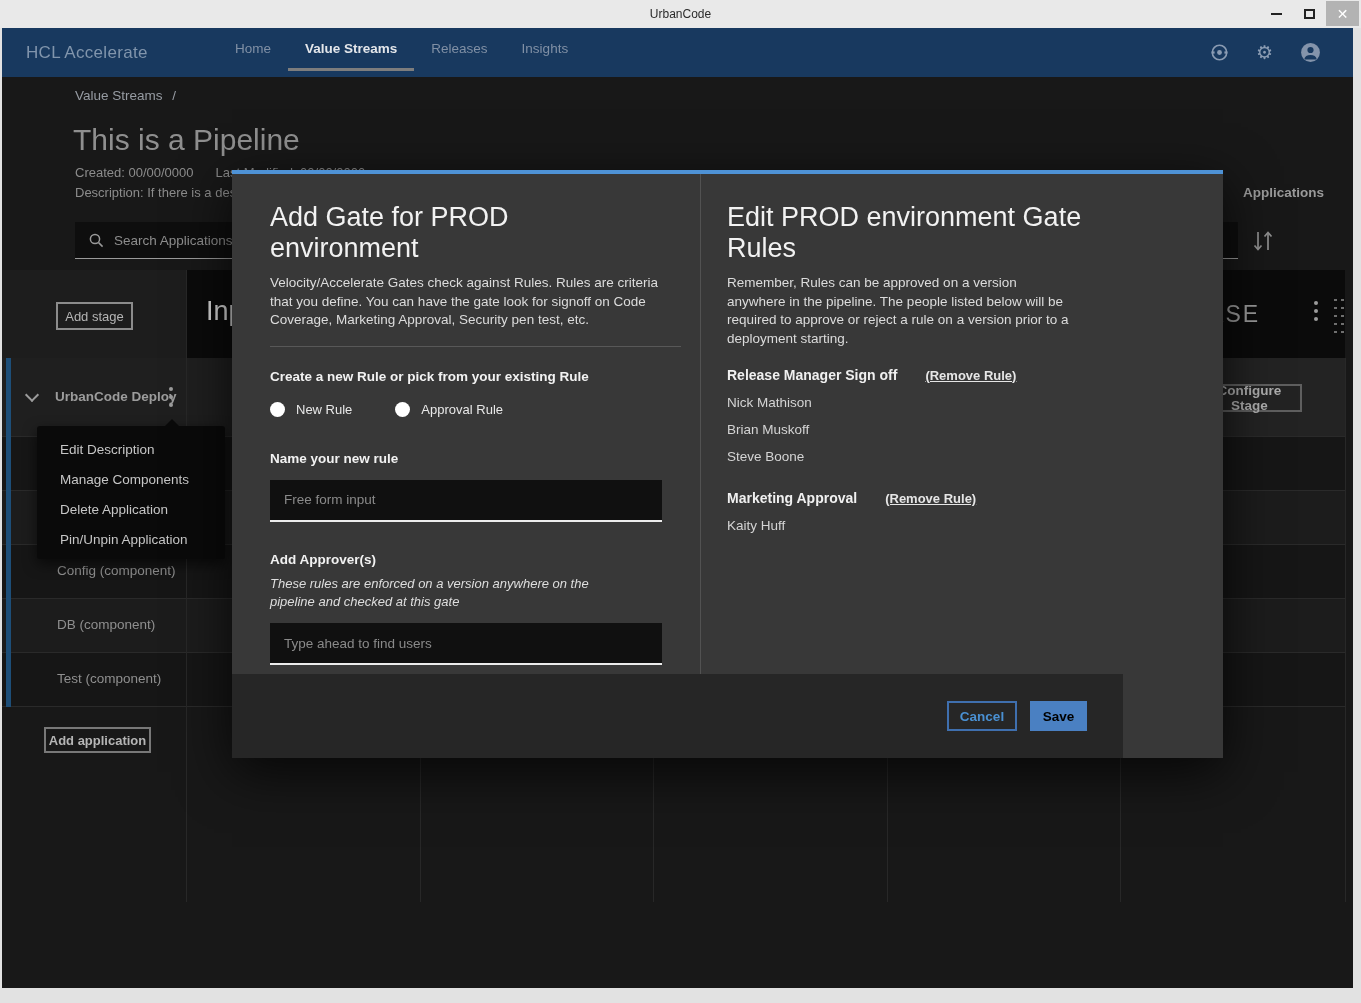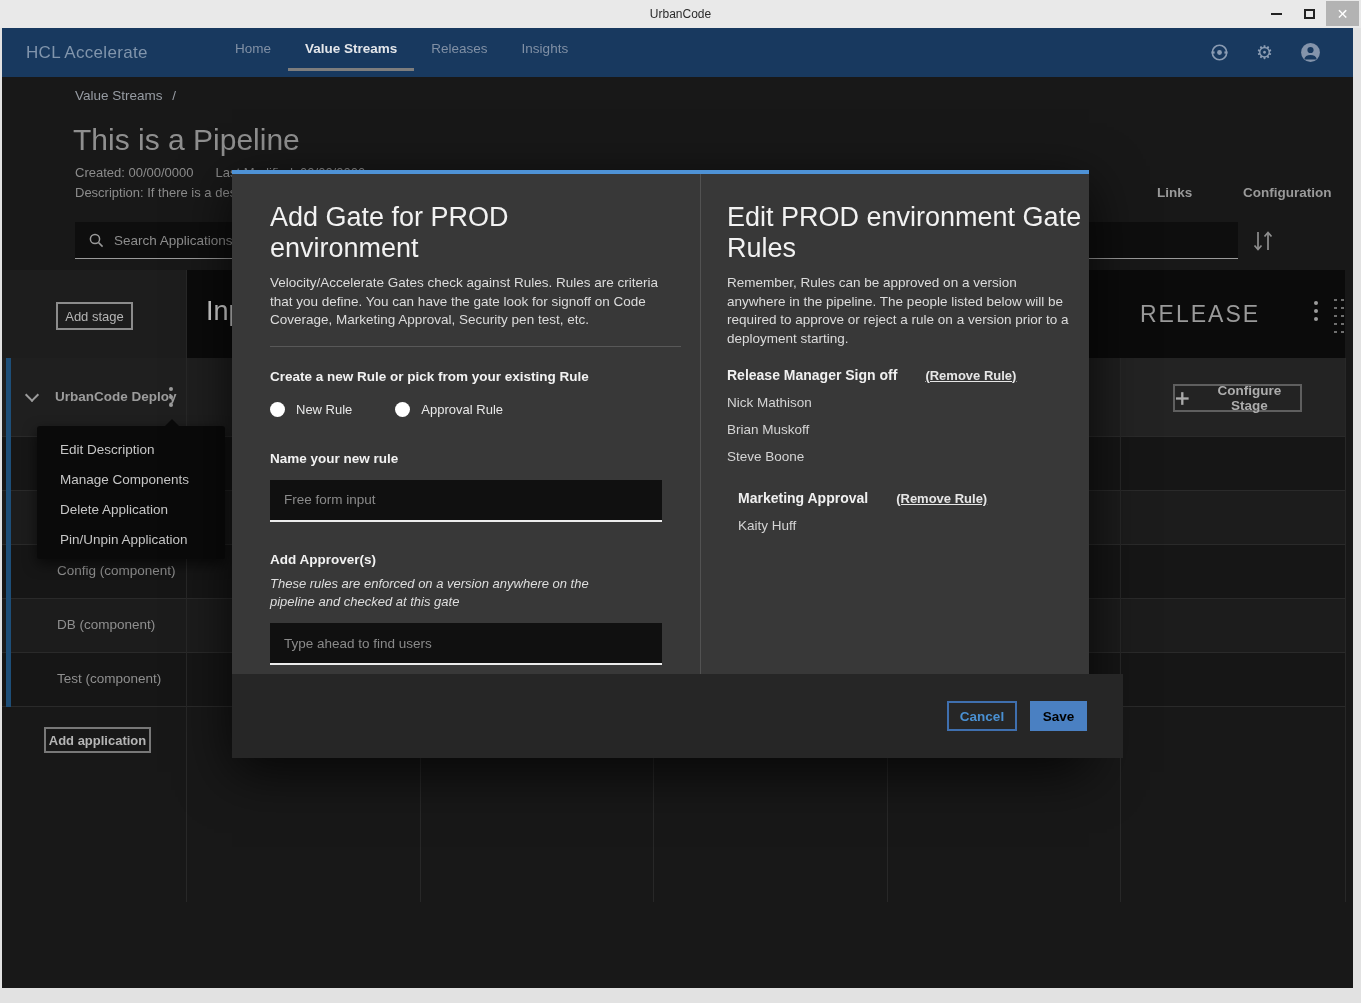--- a/index.html
+++ b/index.html
@@ -72,21 +72,21 @@
   .configure-stage-btn { position:absolute; left:1173px; top:384px; width:129px; height:28px; border:2px solid #5f5f5f; background:transparent; color:#adadad; font-size:13.5px; font-weight:bold; display:flex; align-items:center; justify-content:center; gap:9px; z-index:3; cursor:pointer; }
 
   .add-app-btn { position:absolute; left:44px; top:727px; width:107px; height:26px; border:2px solid #787878; background:transparent; color:#b5b5b5; font-size:13px; font-weight:bold; display:flex; align-items:center; justify-content:center; z-index:3; cursor:pointer; }
 
   
   .context-menu { position:absolute; left:37px; top:426px; width:188px; height:133px; background:#0a0a0a; border-radius:3px; box-shadow:0 5px 14px rgba(0,0,0,.6); z-index:10; padding-top:9px; }
   .context-menu::before { content:""; position:absolute; top:-7px; left:128px; border-left:7px solid transparent; border-right:7px solid transparent; border-bottom:7px solid #0a0a0a; }
   .menu-item { height:30px; line-height:30px; padding-left:23px; font-size:13.5px; color:#c6c6c6; cursor:pointer; }
 
   
-  .modal { position:absolute; left:232px; top:170px; width:857px; height:588px; background:#383838; border-top:4px solid #4e92d6; box-shadow:0 14px 50px rgba(0,0,0,.75); z-index:50; }
+  .modal { position:absolute; left:232px; top:170px; width:991px; height:588px; background:#383838; border-top:4px solid #4e92d6; box-shadow:0 14px 50px rgba(0,0,0,.75); z-index:50; }
   .modal-body { position:absolute; left:0; top:0; width:891px; height:500px; display:flex; }
   .panel-left { width:468px; padding:24px 38px 0 38px; }
   .panel-right { flex:1; border-left:1px solid #525252; padding:24px 30px 0 26px; }
   .modal-title { font-size:27px; font-weight:normal; color:#f2f2f2; margin:4px 0 10px; }
   .modal-desc { font-size:13.5px; color:#dcdcdc; line-height:1.38; margin-bottom:16px; }
   .panel-left .modal-desc { width:394px; }
   .panel-right .modal-desc { width:342px; }
   .divider { border:none; border-top:1px solid #585858; }
   .divider.d1 { width:411px; }
   .divider.d2 { width:449px; margin-left:-38px; margin-top:22px; }
@@ -97,21 +97,21 @@
   .radio-label { font-size:13px; color:#e8e8e8; margin-left:11px; cursor:pointer; }
   .radio-gap { width:43px; }
   .lbl-name { margin-top:34px; }
   .dark-input { margin-top:14px; width:392px; height:42px; background:#101010; border:none; border-bottom:2px solid #ececec; color:#dddddd; padding:0 14px; font-size:13.5px; font-family:"Liberation Sans", sans-serif; outline:none; display:block; }
   .dark-input::placeholder { color:#8a8a8a; }
   .lbl-approvers { margin-top:30px; }
   .hint { font-size:13px; font-style:italic; color:#dedede; line-height:1.4; margin-top:8px; width:360px; }
   .input-approver { margin-top:12px; }
   .add-rule-btn { margin-top:20px; margin-left:auto; margin-right:0; width:97px; height:31px; border:2px solid #4a90d2; background:transparent; color:#4a90d2; font-size:14px; font-weight:bold; display:flex; align-items:center; justify-content:center; cursor:pointer; }
   .rule-group { margin-top:18px; }
-  .rule-group.second { margin-top:26px;margin-left:11px; }
+  .rule-group.second { margin-top:26px; }
   .rule-head { display:flex; align-items:baseline; gap:28px; }
   .rule-name { font-size:14px; font-weight:bold; color:#f0f0f0; }
   .remove-rule { font-size:13px; font-weight:bold; color:#e6e6e6; text-decoration:underline; cursor:pointer; }
   .approver-name { font-size:13.5px; color:#d4d4d4; margin-top:12px; }
   .modal-footer { position:absolute; left:0; bottom:0; width:891px; height:84px; background:#262626; display:flex; align-items:center; justify-content:flex-end; padding-right:36px; gap:13px; }
   .cancel-btn { width:70px; height:30px; border:2px solid #3f6fae; background:transparent; color:#4a90d2; font-size:13.5px; font-weight:bold; display:flex; align-items:center; justify-content:center; cursor:pointer; }
   .save-btn { width:57px; height:30px; border:none; background:#4a80c2; color:#000000; font-size:13.5px; font-weight:bold; display:flex; align-items:center; justify-content:center; cursor:pointer; }
 </style>
 </head>
 <body>
@@ -166,21 +166,21 @@
     <span>Value Streams</span>
     <span style="margin-left:6px;">/</span>
   </div>
   <div class="page-title">This is a Pipeline</div>
   <div class="meta-line1">
     <span>Created: 00/00/0000</span>
     <span>Last Modified: 00/00/0000</span>
   </div>
   <div class="meta-line2">Description: If there is a desc</div>
   <div class="tab-links" style="left:1157px;">Links</div>
-  <div class="tab-links" style="left:1243px;">Configuration</div>
+  <div class="tab-links" style="left:1243px;">Applications</div>
 
   <div class="search-bar">
     <svg width="17" height="17" viewBox="0 0 17 17">
       <circle cx="7" cy="7" r="4.6" fill="none" stroke="#9a9a9a" stroke-width="1.5"></circle>
       <line x1="10.6" y1="10.6" x2="14.6" y2="14.6" stroke="#9a9a9a" stroke-width="1.5"></line>
     </svg>
     <input type="text" placeholder="Search Applications" style="">
   </div>
   <svg class="sort-icon" width="26" height="28" viewBox="0 0 26 28">
     <line x1="8" y1="5" x2="8" y2="22" stroke="#8f8f8f" stroke-width="1.7"></line>

